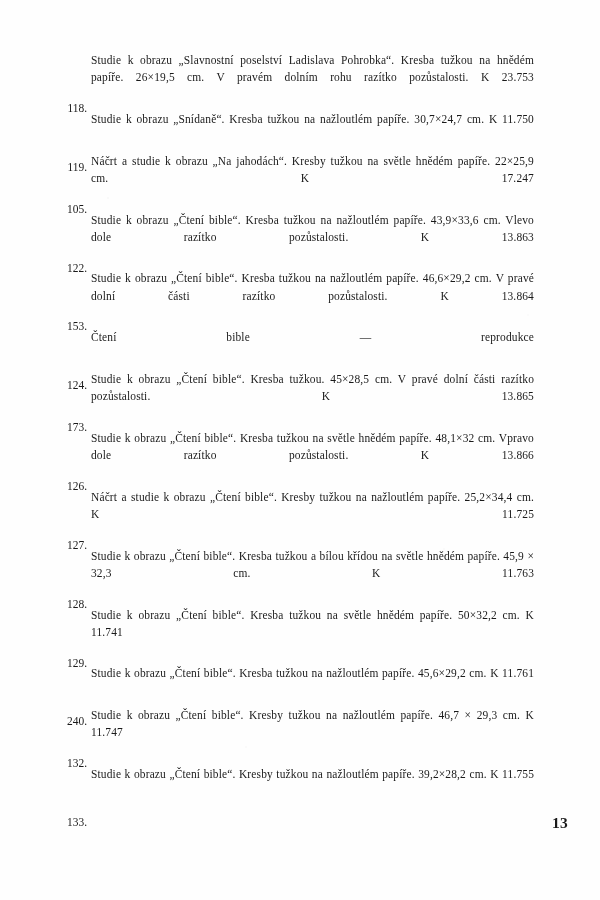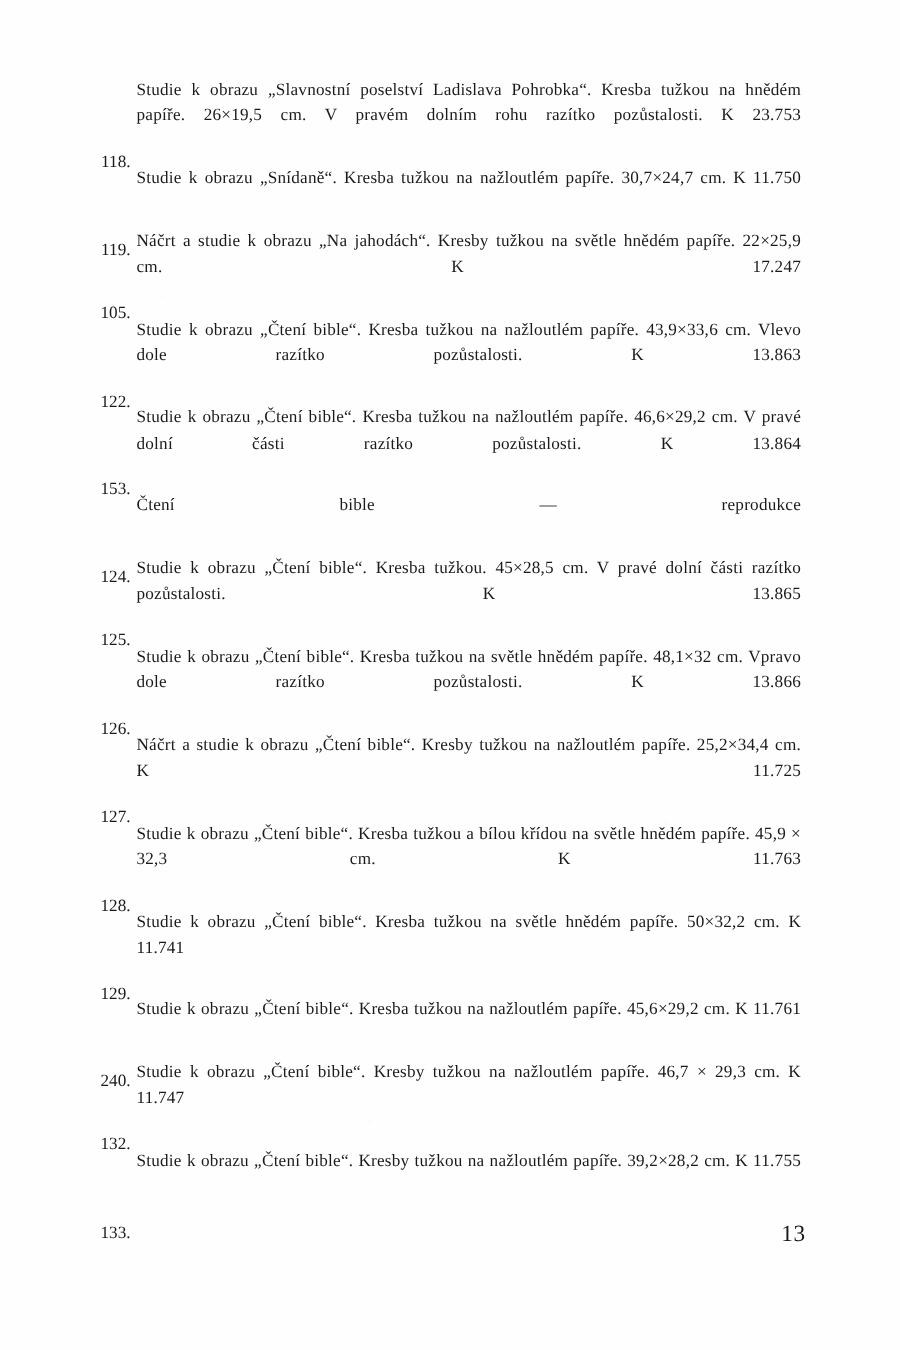--- a/index.html
+++ b/index.html
@@ -66,24 +66,24 @@
   
   .entry-text::after {
     content: "";
     display: inline-block;
     width: 100%;
     height: 0;
   }
 
   .page-number {
     position: absolute;
-    right: 63px;
+    right: 32px;
     bottom: 68px;
     font-size: 15.5px;
-    font-weight: normal;
+    font-weight: bold;
     font-family: "Liberation Serif", "DejaVu Serif", serif;
     letter-spacing: 0.3px;
   }
 </style>
 </head>
 <body>
 
 <div class="scan-page">
 
   <div class="text-block" id="entry-list">
@@ -105,21 +105,21 @@
       </div>
       <div class="catalog-entry">
         <span class="entry-number">153.</span>
         <span class="entry-text">Studie k obrazu „Čtení bible“. Kresba tužkou na nažloutlém papíře. 46,6×29,2 cm. V pravé dolní části razítko pozůstalosti. K 13.864</span>
       </div>
       <div class="catalog-entry">
         <span class="entry-number">124.</span>
         <span class="entry-text">Čtení bible — reprodukce</span>
       </div>
       <div class="catalog-entry">
-        <span class="entry-number">125.</span>
+        <span class="entry-number">173.</span>
         <span class="entry-text">Studie k obrazu „Čtení bible“. Kresba tužkou. 45×28,5 cm. V pravé dolní části razítko pozůstalosti. K 13.865</span>
       </div>
       <div class="catalog-entry">
         <span class="entry-number">126.</span>
         <span class="entry-text">Studie k obrazu „Čtení bible“. Kresba tužkou na světle hnědém papíře. 48,1×32 cm. Vpravo dole razítko pozůstalosti. K 13.866</span>
       </div>
       <div class="catalog-entry">
         <span class="entry-number">127.</span>
         <span class="entry-text">Náčrt a studie k obrazu „Čtení bible“. Kresby tužkou na nažloutlém papíře. 25,2×34,4 cm. K 11.725</span>
       </div>

